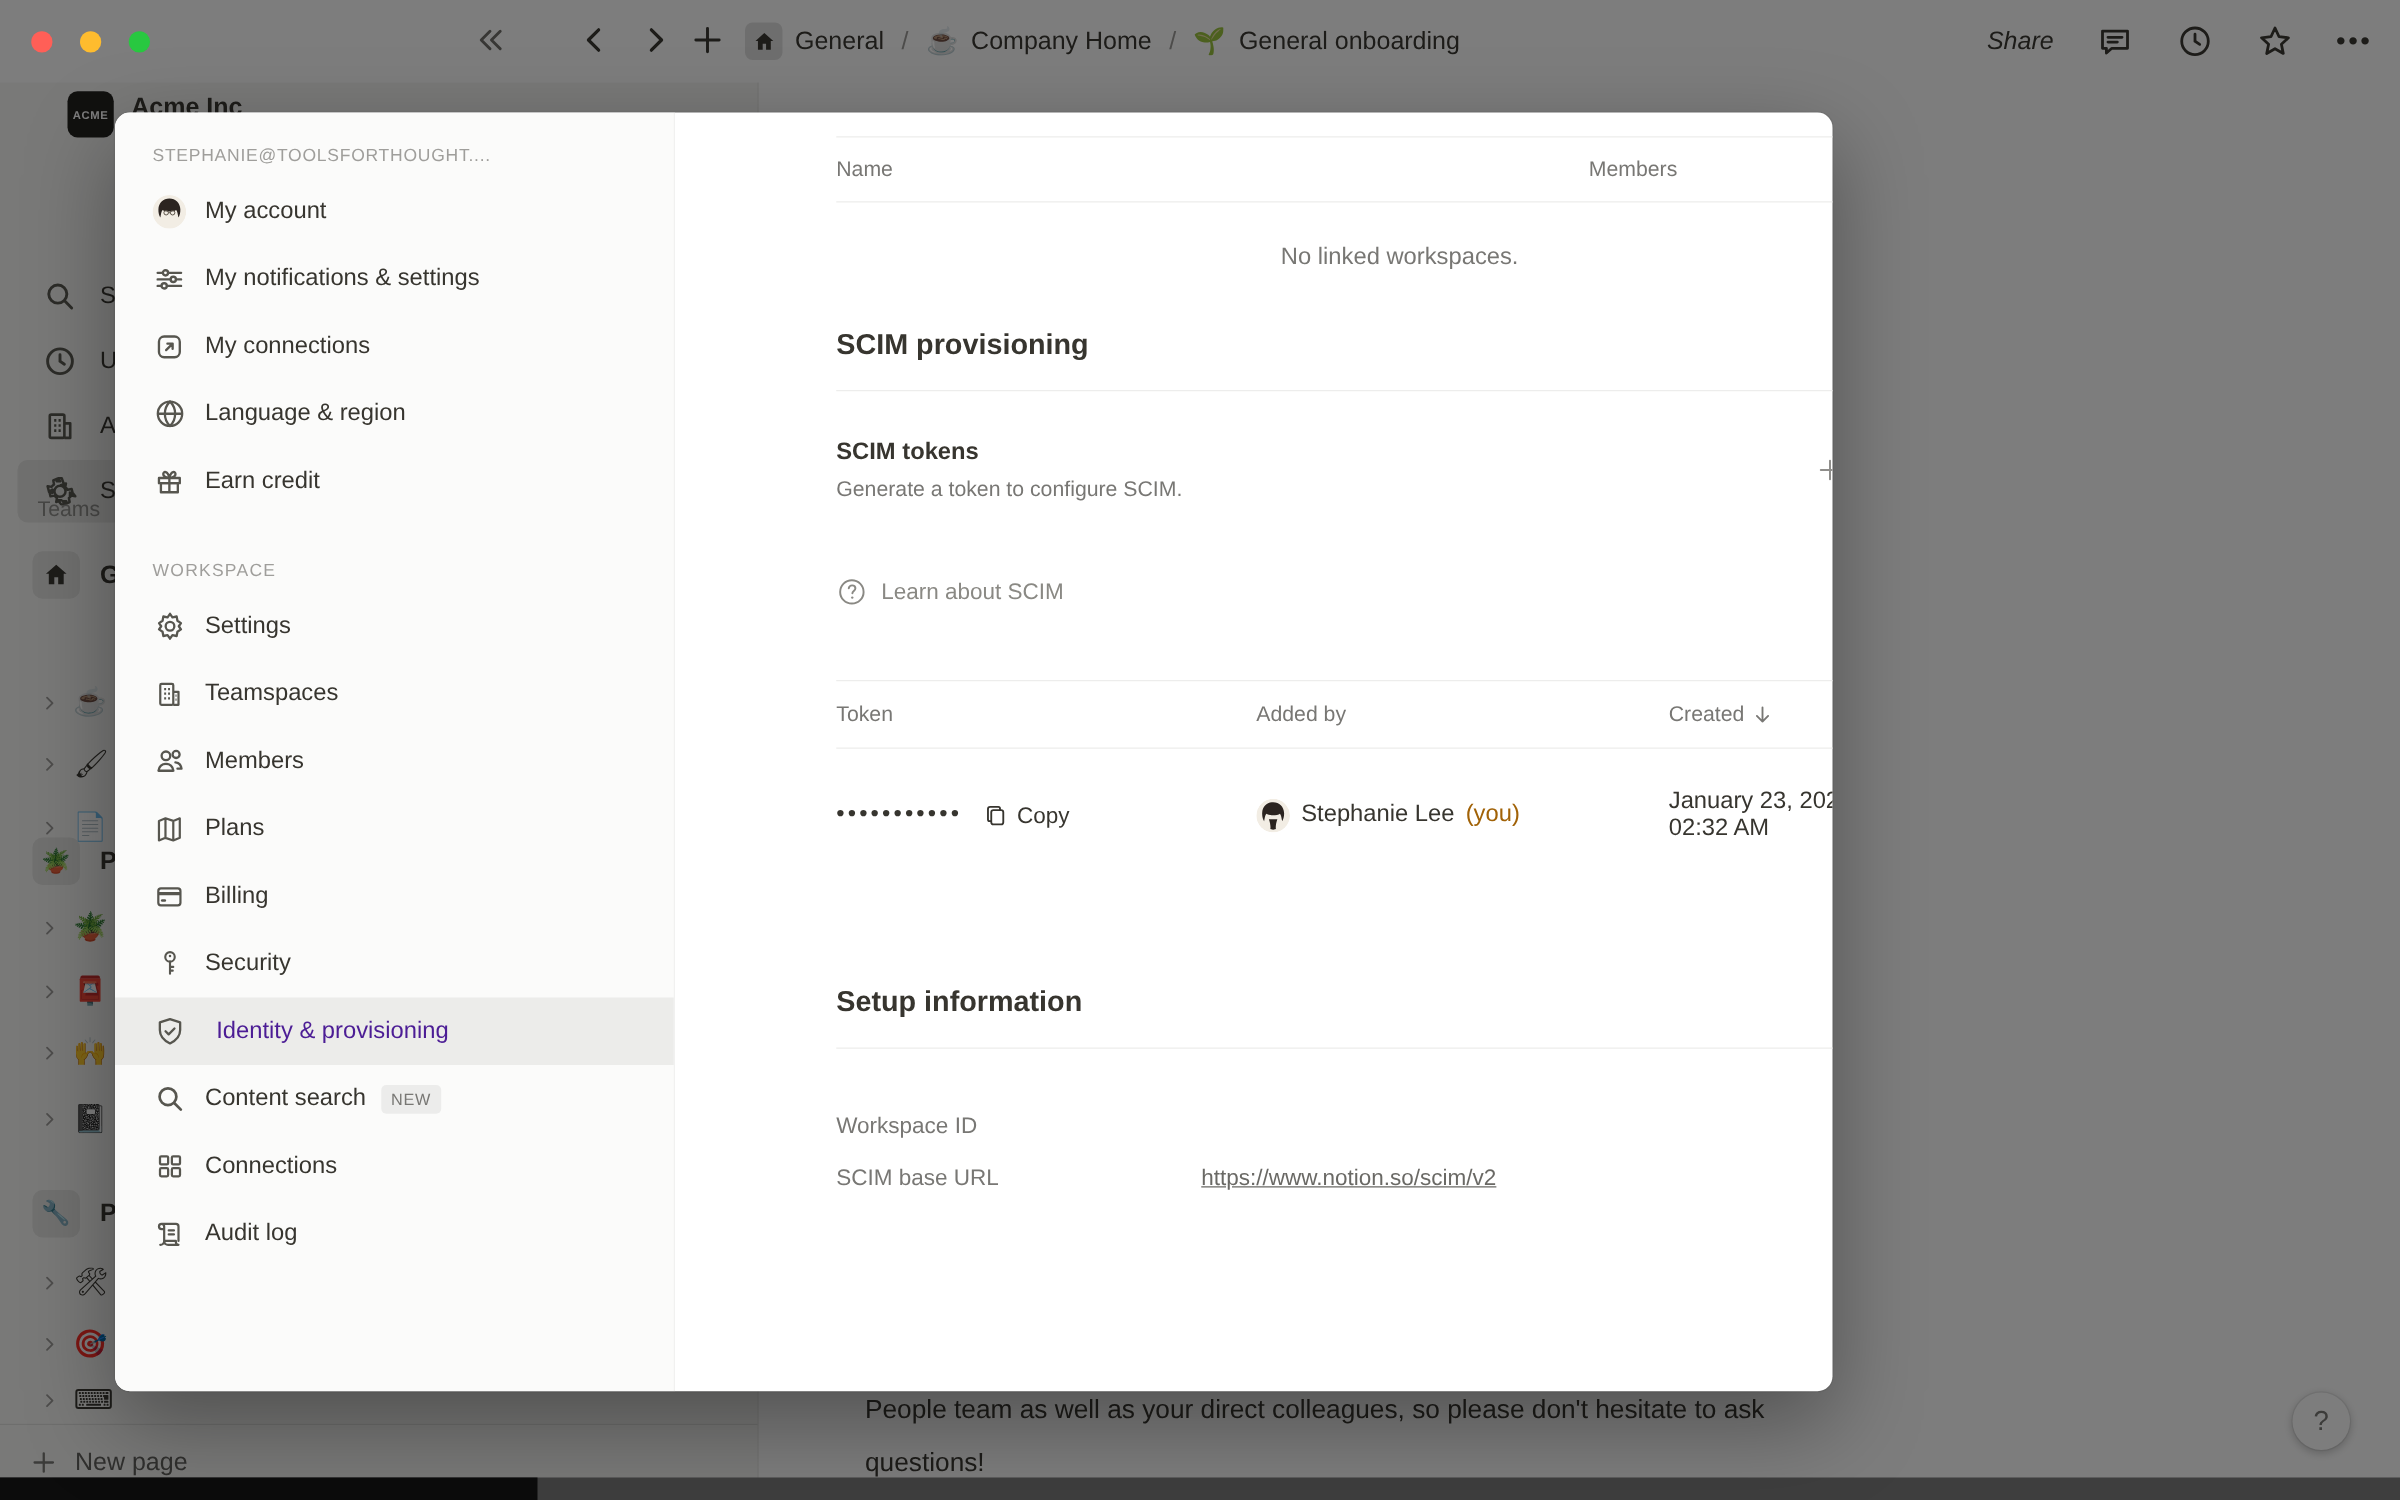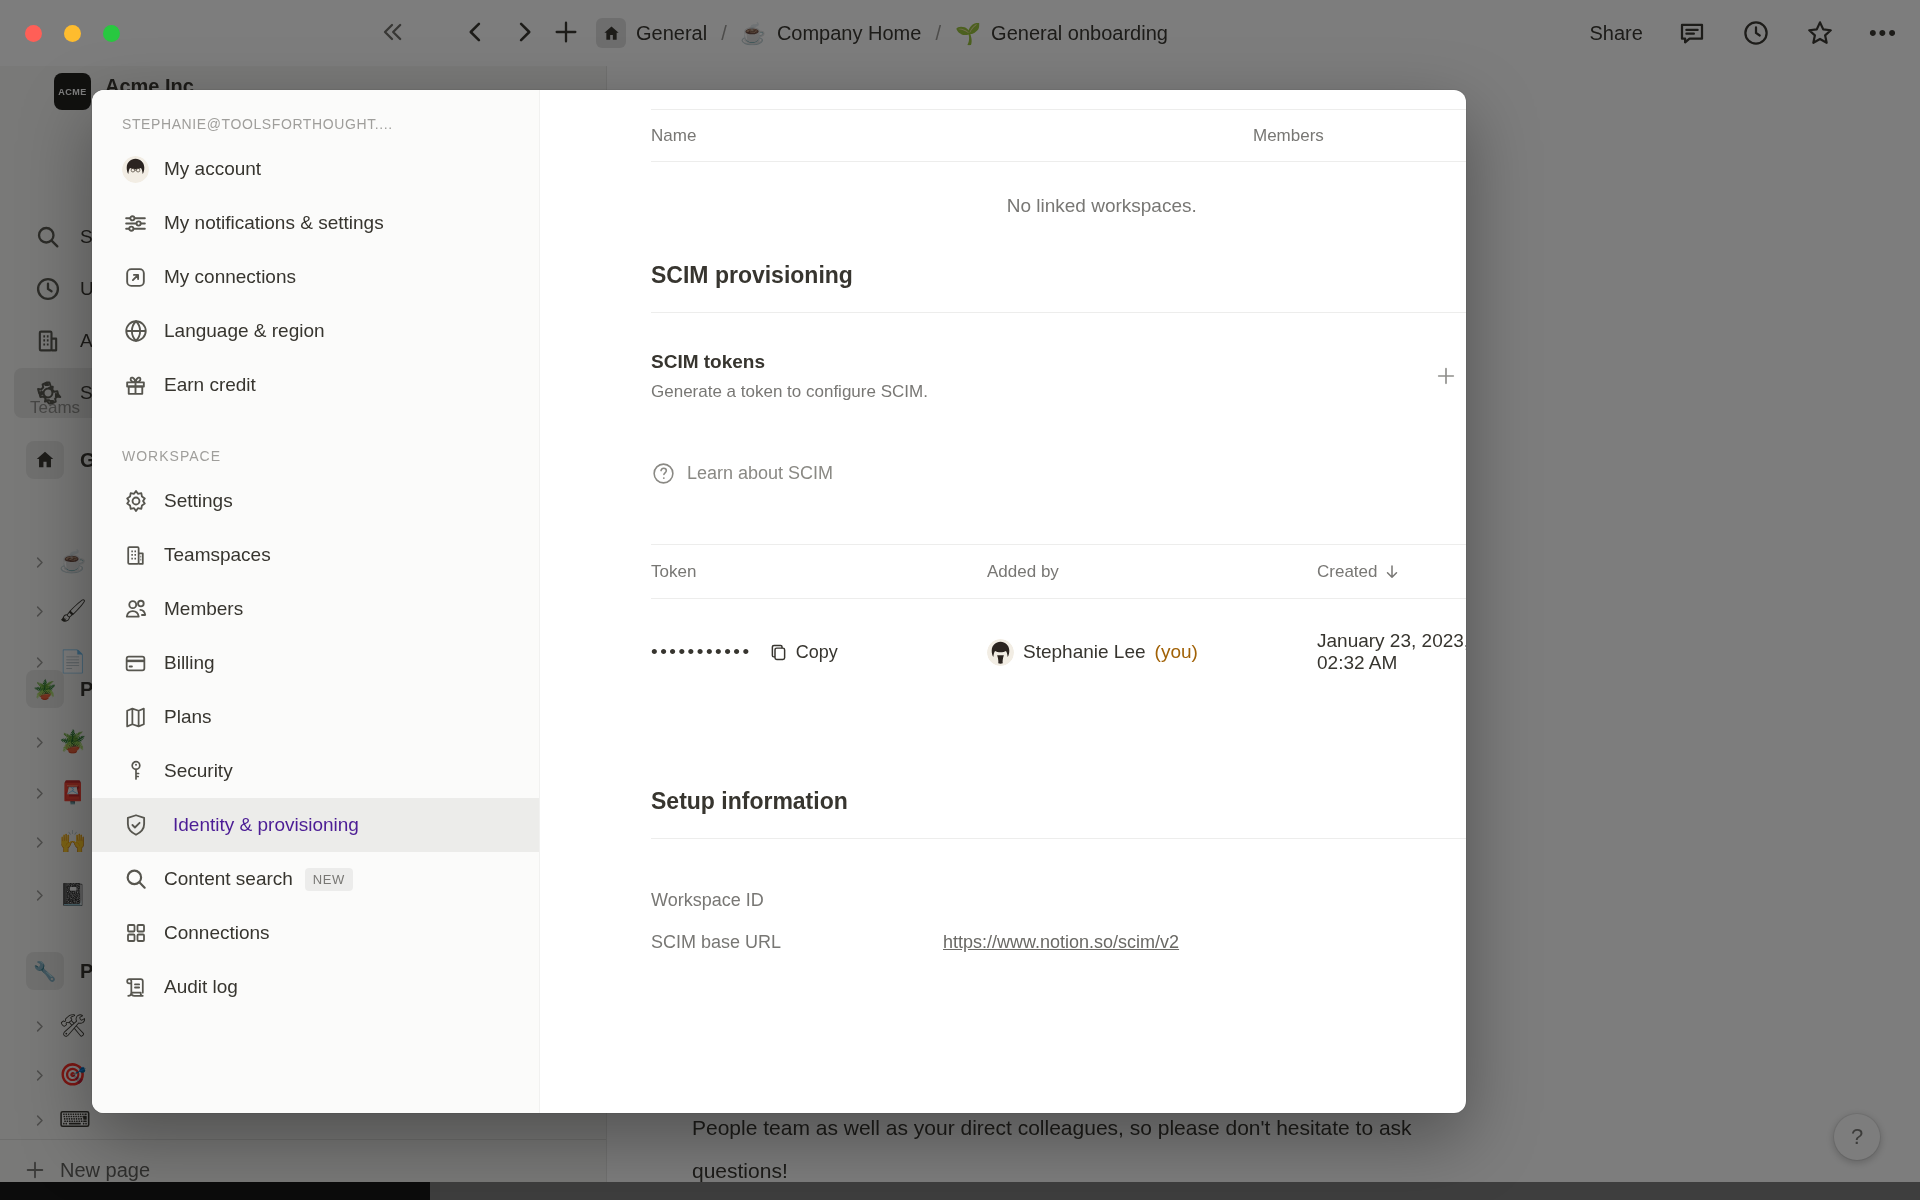--- a/index.html
+++ b/index.html
@@ -12,21 +12,21 @@
   .traffic{position:absolute;left:25px;top:25px;display:flex;gap:22px;z-index:60;}
   .light{width:17px;height:17px;border-radius:50%;}
   .tb-ico{position:absolute;top:18px;color:#6f6e69;}
   .tb-ico.dark{color:#37352f;}
   .crumbs{position:absolute;left:596px;top:0;height:66px;display:flex;align-items:center;gap:14px;font-size:20px;color:#37352f;}
   .crumb{display:flex;align-items:center;gap:10px;}
   .crumb-homebox{width:30px;height:30px;border-radius:6px;background:rgba(0,0,0,0.12);display:flex;align-items:center;justify-content:center;color:#37352f;}
   .crumb-sep{color:#9b9a97;}
   .crumb-emoji{font-size:21px;line-height:1;}
   .tb-right{position:absolute;right:22px;top:0;height:66px;display:flex;align-items:center;gap:34px;color:#37352f;}
-  .tb-right .share{font-size:20px;}
+  .tb-right .share{font-size:20px;font-style:italic;}
   .tb-dots{font-size:22px;letter-spacing:2px;color:#37352f;}
 
   
   .bgsidebar{position:absolute;left:0;top:66px;width:606px;height:1134px;background:#f7f7f5;border-right:1px solid rgba(0,0,0,0.07);}
   .ws-row{position:absolute;left:30px;top:7px;display:flex;gap:14px;}
   .ws-logo{width:37px;height:37px;border-radius:8px;background:#1f1e1b;color:#fff;font-size:9px;font-weight:bold;display:flex;align-items:center;justify-content:center;letter-spacing:.5px;margin-left:24px;}
   .ws-name{font-size:20px;font-weight:600;color:#37352f;line-height:26px;}
   .ws-sub{font-size:15px;color:#8f8e8b;margin-top:4px;}
   .bgnav-item{position:absolute;left:14px;right:14px;height:50px;display:flex;align-items:center;border-radius:8px;}
   .bgnav-item .ic{width:30px;margin-left:19px;color:#57564f;display:flex;justify-content:center;}
@@ -49,21 +49,21 @@
            box-shadow:0 2px 8px rgba(0,0,0,0.25),0 0 0 1px rgba(0,0,0,0.06);display:flex;align-items:center;justify-content:center;
            font-size:22px;color:#787774;z-index:10;}
 
   
   .overlay{position:absolute;inset:0;background:rgba(5,5,5,0.52);z-index:50;}
   .strip{position:absolute;bottom:0;left:0;width:1920px;height:18px;background:#3e3e3e;z-index:55;}
   .strip-left{position:absolute;bottom:0;left:0;width:430px;height:18px;background:#0c0c0c;z-index:56;}
 
   
   .modal{position:absolute;left:92px;top:90px;width:1374px;height:1023px;background:#fff;border-radius:12px;z-index:100;
-         box-shadow:0 0 0 1px rgba(0,0,0,0.05),0 25px 70px rgba(0,0,0,0.35);display:flex;overflow:hidden;}
+         box-shadow:0 0 0 1px rgba(0,0,0,0.05),0 25px 70px rgba(0,0,0,0.35);display:flex;overflow:hidden;gap:18px;}
   .m-side{width:448px;flex:none;background:#fbfbfa;border-right:1px solid rgba(0,0,0,0.04);padding-top:24px;box-sizing:border-box;}
   .m-side-header{margin:0 0 8px 30px;height:20px;line-height:20px;font-size:14px;font-weight:500;color:#9f9e9b;letter-spacing:.6px;white-space:nowrap;overflow:hidden;}
   .m-item{height:54px;display:flex;align-items:center;padding-left:30px;cursor:pointer;}
   .m-item .ic{width:27px;height:27px;display:flex;align-items:center;justify-content:center;color:#57564f;flex:none;}
   .m-item .lb{margin-left:15px;font-size:19px;color:#37352f;white-space:nowrap;}
   .m-item.active{background:#ececea;}
   .m-item.active .lb{font-weight:400;color:#4c1d95;margin-left:24px;}
   .m-ws-header{margin:34px 0 8px 30px;height:20px;line-height:20px;font-size:14px;font-weight:500;color:#9f9e9b;letter-spacing:1px;}
   .badge-new{margin-left:12px;background:rgba(0,0,0,0.06);color:#787774;font-size:13px;padding:4px 8px;border-radius:4px;letter-spacing:.5px;}
 
@@ -443,36 +443,36 @@
               <path d="M3.5 19c.6-3.4 2.8-5 5.5-5s4.9 1.6 5.5 5z"></path>
               <circle cx="16.5" cy="7" r="2.6"></circle>
               <path d="M16 12.8c2.3.1 4 1.6 4.5 4.7h-3"></path>
             </svg>
         </span>
         <span class="lb">Members</span>
       </div>
 
       <div class="m-item">
         <span class="ic">
+          <svg width="25" height="25" viewBox="0 0 24 24" fill="none" stroke="currentColor" stroke-width="1.7" stroke-linejoin="round">
+              <path d="M4 5.5l5-2 6 2 5-2v15l-5 2-6-2-5 2zM9 3.5v15M15 5.5v15"></path>
+            </svg>
+        </span>
+        <span class="lb">Plans</span>
+      </div>
+
+      <div class="m-item">
+        <span class="ic">
           <svg width="25" height="25" viewBox="0 0 24 24" fill="none" stroke="currentColor" stroke-width="1.7">
               <rect x="3.5" y="5.5" width="17" height="13" rx="2"></rect>
               <path d="M3.5 9.5h17" stroke-width="2.4"></path>
               <path d="M6.5 14.8h2" stroke-linecap="round" stroke-width="2"></path>
             </svg>
         </span>
         <span class="lb">Billing</span>
-      </div>
-
-      <div class="m-item">
-        <span class="ic">
-          <svg width="25" height="25" viewBox="0 0 24 24" fill="none" stroke="currentColor" stroke-width="1.7" stroke-linejoin="round">
-              <path d="M4 5.5l5-2 6 2 5-2v15l-5 2-6-2-5 2zM9 3.5v15M15 5.5v15"></path>
-            </svg>
-        </span>
-        <span class="lb">Plans</span>
       </div>
 
       <div class="m-item">
         <span class="ic">
           <svg width="24" height="24" viewBox="0 0 24 24" fill="none" stroke="currentColor" stroke-width="1.7" stroke-linecap="round" stroke-linejoin="round">
               <circle cx="12" cy="6.5" r="3.8"></circle>
               <circle cx="12" cy="5.8" r="1" fill="currentColor" stroke="none"></circle>
               <path d="M12 10.3V20M12 14.5h2.6M12 17.5h2.2"></path>
             </svg>
         </span>

